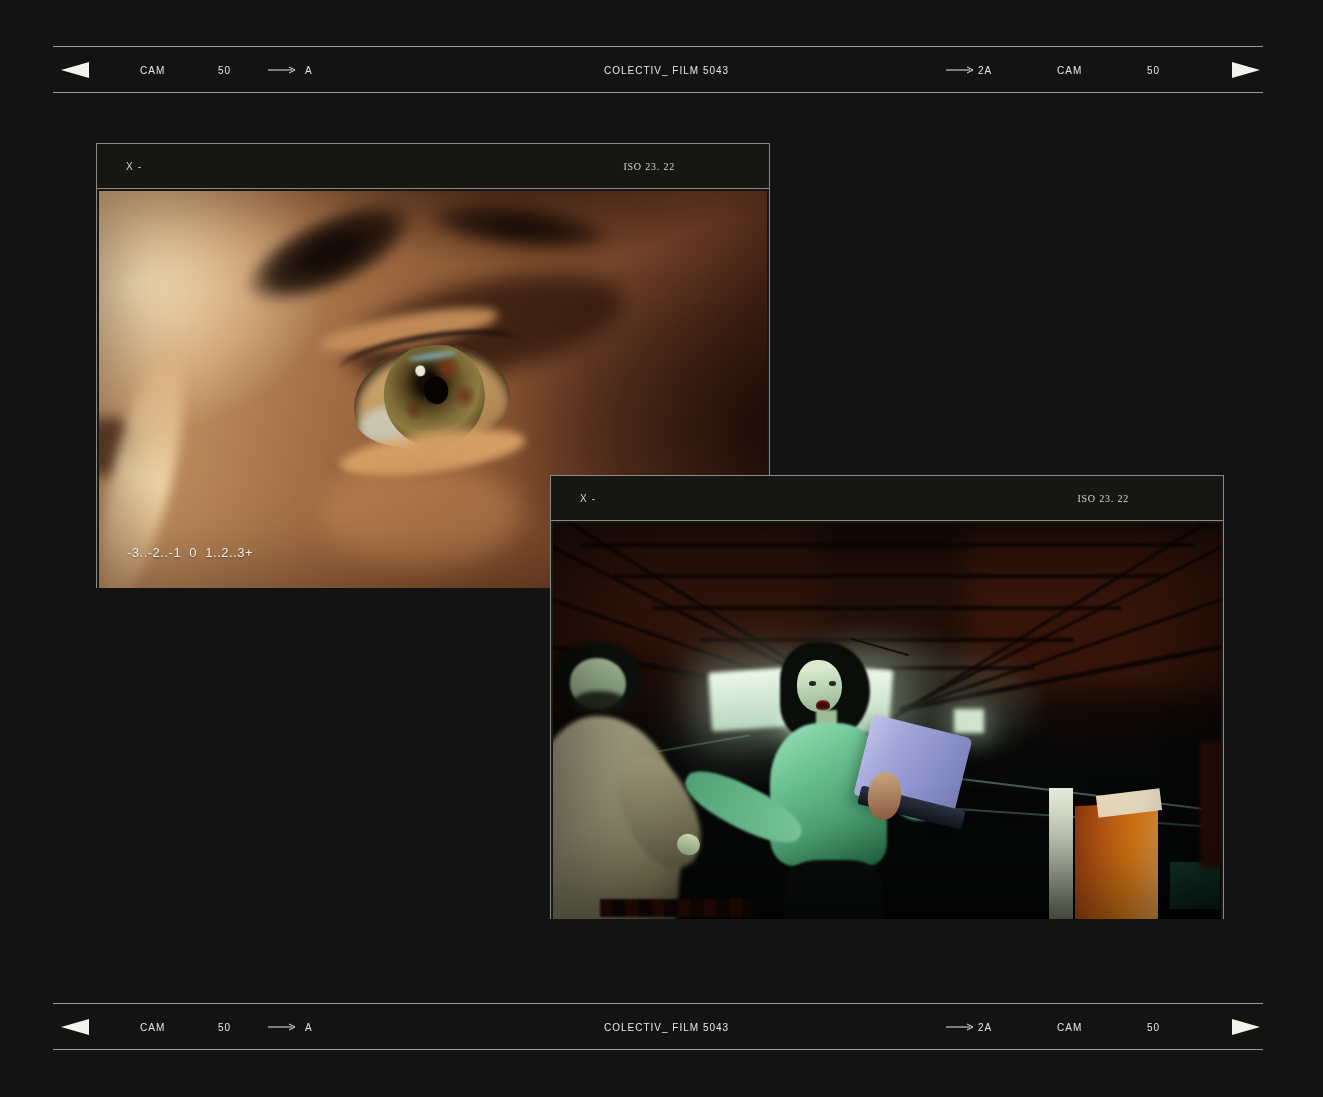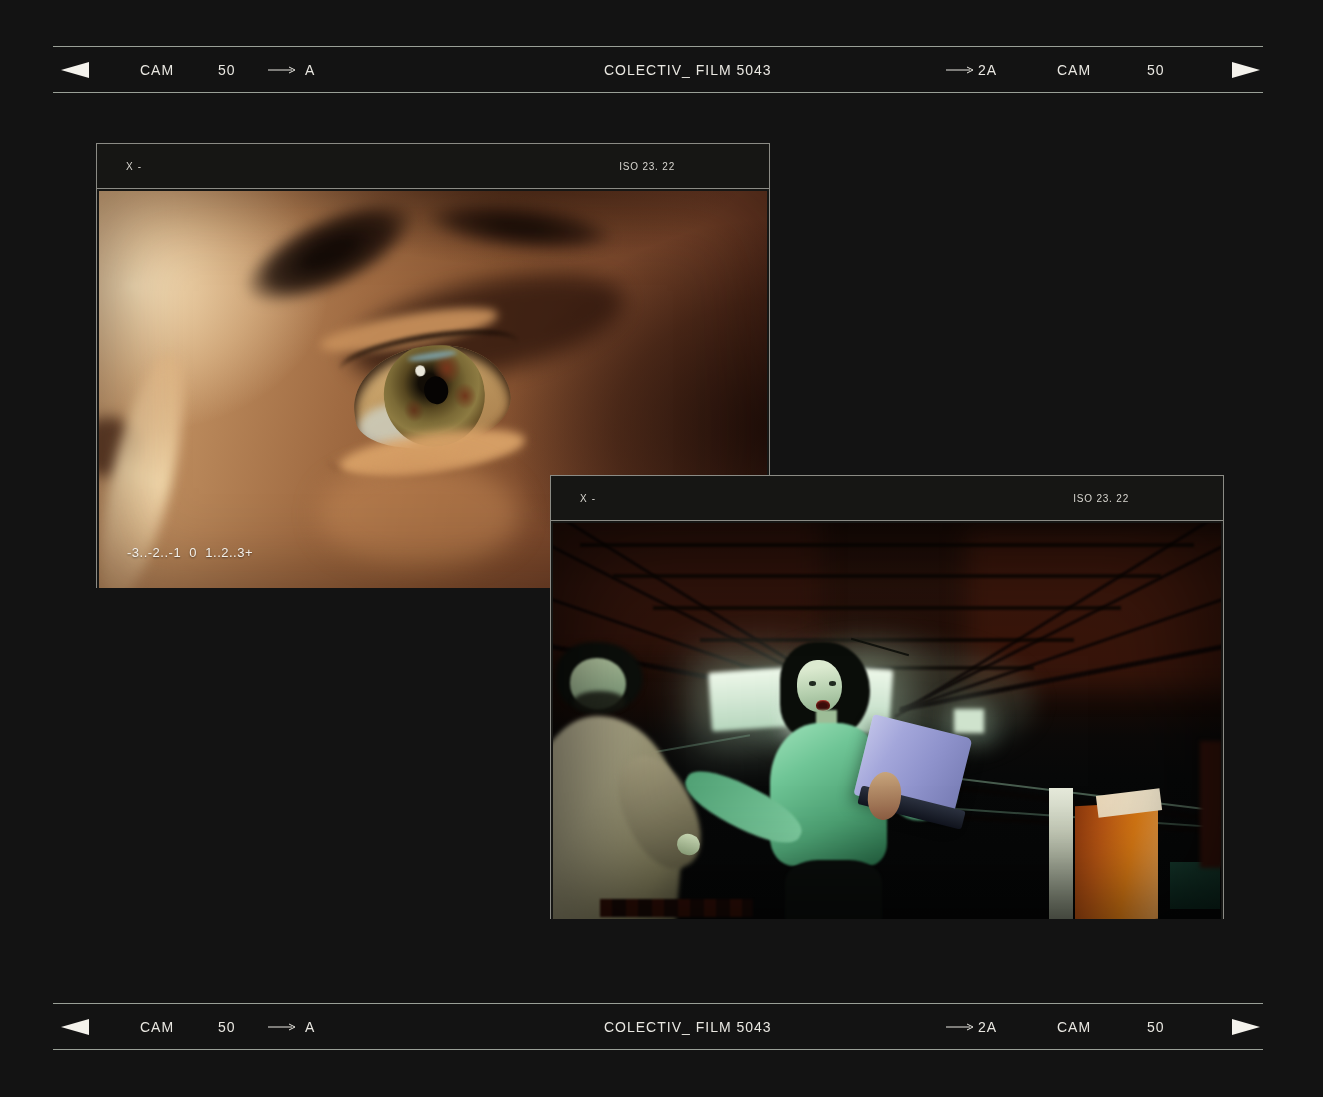--- a/index.html
+++ b/index.html
@@ -11,42 +11,42 @@
 
   
   .strip {
     position:absolute; left:53px; width:1210px; height:47px;
     border-top:1px solid #9aa097; border-bottom:1px solid #9aa097;
   }
   .strip.top { top:46px; }
   .strip.bottom { top:1003px; }
   .strip .lbl {
     position:absolute; top:50%; transform:translateY(-50%);
-    font-size:14px; letter-spacing:1px; color:#e9e7e1; white-space:nowrap;text-align:right;
+    font-size:10px; letter-spacing:1px; color:#e9e7e1; white-space:nowrap;text-align:right;
   }
   .tri { position:absolute; top:50%; transform:translateY(-50%); width:0; height:0;
          border-top:8px solid transparent; border-bottom:8px solid transparent; }
   .tri.left  { left:8px;  border-right:28px solid #f4f2ec; }
   .tri.right { right:3px; border-left:28px solid #f4f2ec; }
   .arrow { position:absolute; top:50%; transform:translateY(-50%); }
   .pos-cam1 { left:87px; } .pos-50a { left:165px; } .pos-arrow1 { left:214px; }
   .pos-a { left:252px; }
   .pos-title { left:551px; transform:translate(-50%,-50%); letter-spacing:.7px; }
   .pos-arrow2 { left:892px; } .pos-2a { left:925px; } .pos-cam2 { left:1004px; }
   .pos-50b { left:1094px; }
 
   
   .frame { position:absolute; border:1px solid #8b8b85; border-bottom:none; background:#161614; }
   #frame1 { left:96px; top:143px; width:674px; height:445px; }
   #frame2 { left:550px; top:475px; width:674px; height:444px; }
   .frame-header { position:relative; height:45px; border-bottom:1px solid #8b8b85; background:#161614; }
   .fh-left  { position:absolute; left:29px;  top:50%; transform:translateY(-50%);
               font-size:10px; letter-spacing:1.2px; color:#d8d6d0; white-space:nowrap; }
   .fh-right { position:absolute; right:94px; top:50%; transform:translateY(-50%);
-              font-size:10px; letter-spacing:.8px; color:#d8d6d0; white-space:nowrap; }
+              font-size:10px; letter-spacing:.8px; color:#d8d6d0; white-space:nowrap;font-family:Liberation Serif, serif; }
   .photo { position:absolute; left:2px; right:2px; top:47px; bottom:0; overflow:hidden; font-size:0; }
   .photo * { position:absolute; }
 
   
   .photo-eye {
     background:
       radial-gradient(46% 58% at 5% 24%, rgba(246,225,186,.95) 0%, rgba(240,210,165,.45) 40%, rgba(240,210,165,0) 64%),
       radial-gradient(58% 72% at 104% 60%, rgba(20,8,5,.92) 0%, rgba(40,18,10,.55) 46%, rgba(40,18,10,0) 74%),
       radial-gradient(60% 45% at 62% -8%, rgba(46,22,11,.8) 0%, rgba(46,22,11,0) 60%),
       linear-gradient(102deg,#d3a878 0%,#bb8a5c 18%,#a06b42 38%,#8a5632 55%,#76452a 72%,#663823 88%,#5c3120 100%);

